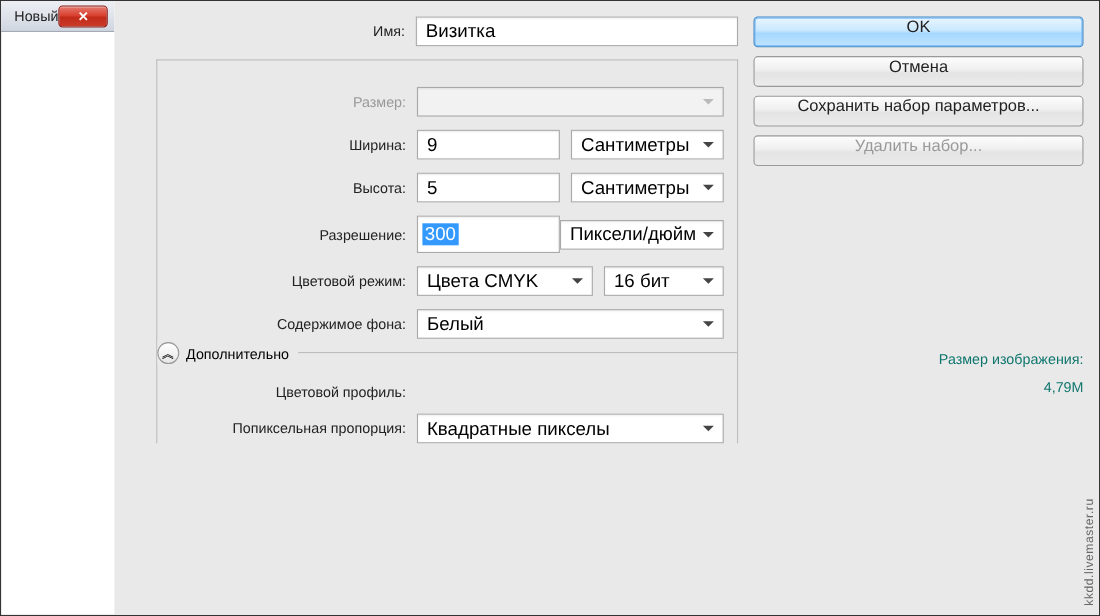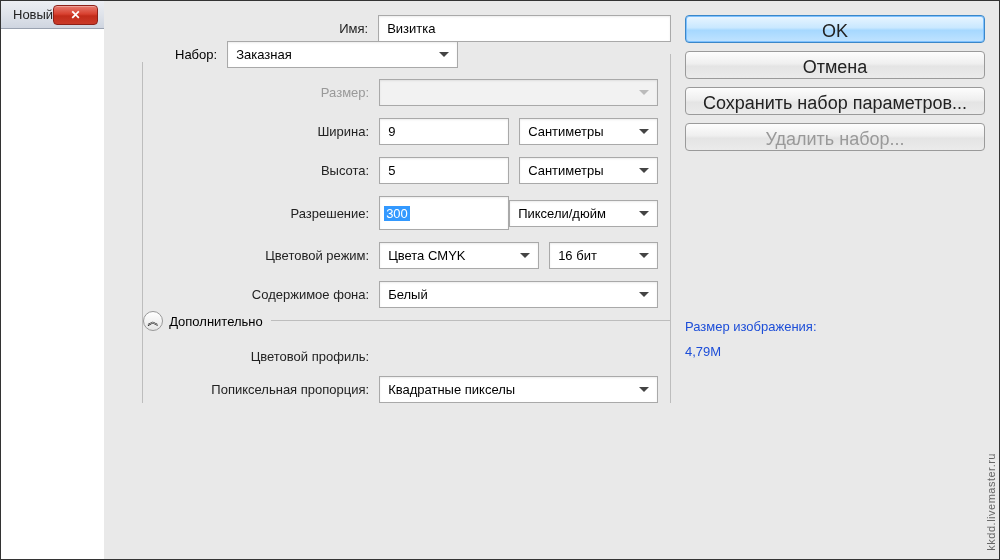--- a/index.html
+++ b/index.html
@@ -29,21 +29,21 @@
   }
   .left-col { flex: 1; }
   .right-col { width: 300px; display: flex; flex-direction: column; gap: 8px; }
   .form-row { display: flex; align-items: center; margin-bottom: 12px; }
   .form-row label {
     width: 260px; text-align: right; padding-right: 10px; color: #222;
   }
   .form-row label.disabled { color: #999; }
   .txt, .combo {
     height: 27px; background: #fff; border: 1px solid #a9a9a9;
-    padding: 0 8px; font-size: 13px; font-family: inherit;
+    padding: 0 8px; font-size: 17px; font-family: inherit;
     box-shadow: inset 0 1px 2px rgba(0,0,0,0.08);
   }
   .combo { display: flex; align-items: center; justify-content: space-between; cursor: pointer; position: relative; }
   .combo .caret {
     width: 0; height: 0; border-left: 5px solid transparent; border-right: 5px solid transparent;
     border-top: 5px solid #444; margin-left: 6px;
   }
   .combo.disabled { background: #f2f2f2; color: #aaa; }
   .combo.disabled .caret { border-top-color: #bbb; }
   input.txt { outline: none; }
@@ -52,33 +52,33 @@
   .fieldset {
     border-top: 1px solid #bdbdbd;
     position: relative; padding-top: 16px; margin-top: 8px;
   }
   .fieldset-label {
     position: absolute; top: -10px; left: 0; background: #e9e9e9; padding-right: 8px;
     display: flex; align-items: center; gap: 6px; font-size: 13px;
   }
   .inner-rows { padding-top: 8px; }
   .btn {
-    height: 28px; display: flex; align-items: flex-end; justify-content: center;
+    height: 28px; display: flex; align-items: flex-start; justify-content: center;
     background: linear-gradient(to bottom, #fdfdfd 0%, #efefef 45%, #e4e4e4 55%, #ebebeb 100%);
     border: 1px solid #9a9a9a; border-radius: 4px;
-    font-size: 18px; cursor: pointer; color: #222;
+    font-size: 15px; cursor: pointer; color: #222;
     padding: 0 10px; white-space: nowrap;
   }
   .btn.default {
     background: linear-gradient(to bottom, #e9f5ff 0%, #c9e8ff 45%, #a6d8ff 55%, #c0e3ff 100%);
     border: 1px solid #3b87c8;
     box-shadow: 0 0 0 1px #7ec1ff inset;
   }
   .btn.disabled { color: #999; cursor: default; }
-  .sizeinfo { text-align: left; margin-top: 160px; color: #1d4ed8; }
+  .sizeinfo { text-align: right; margin-top: 160px; color: #0f766e; }
   .sizeinfo .lbl { margin-bottom: 10px; }
   .chev-circle {
     width: 20px; height: 20px; border: 1px solid #999; border-radius: 50%;
     background: linear-gradient(to bottom,#fff,#e6e6e6);
     display: inline-flex; align-items: center; justify-content: center;
     font-size: 12px; line-height: 1; cursor: pointer;
   }
   .watermark {
     position: absolute; right: 2px; bottom: 8px;
     writing-mode: vertical-rl; transform: rotate(180deg);
@@ -98,28 +98,20 @@
 
   <div class="body">
     <div class="left-col">
 
       <div class="form-row">
         <label>Имя:</label>
         <input class="txt name-input" type="text" value="Визитка" style="">
       </div>
 
       <div style="position:relative; border-top:1px solid #bdbdbd; border-left:1px solid #bdbdbd; border-right:1px solid #bdbdbd; padding:18px 12px 0 12px; margin-left:24px; border-bottom:none;">
-        <div style="position:absolute; top:-14px; left:-24px; right:0; display:flex; align-items:center;">
-          <span style="width:108px; text-align:right; padding:0 10px 0 0; background:#e9e9e9;">Набор:</span>
-          <div class="combo" style="flex:1; max-width:340px;">
-            <span>Заказная</span>
-            <span class="caret"></span>
-          </div>
-          <span style="flex:1; background:#e9e9e9; height:2px;"></span>
-        </div>
 
         <div class="inner-rows" style="padding-top:6px;">
           <div class="form-row">
             <label class="disabled" style="width:224px;">Размер:</label>
             <div class="combo disabled" style="flex:1;">
               <span></span>
               <span class="caret"></span>
             </div>
           </div>
 

